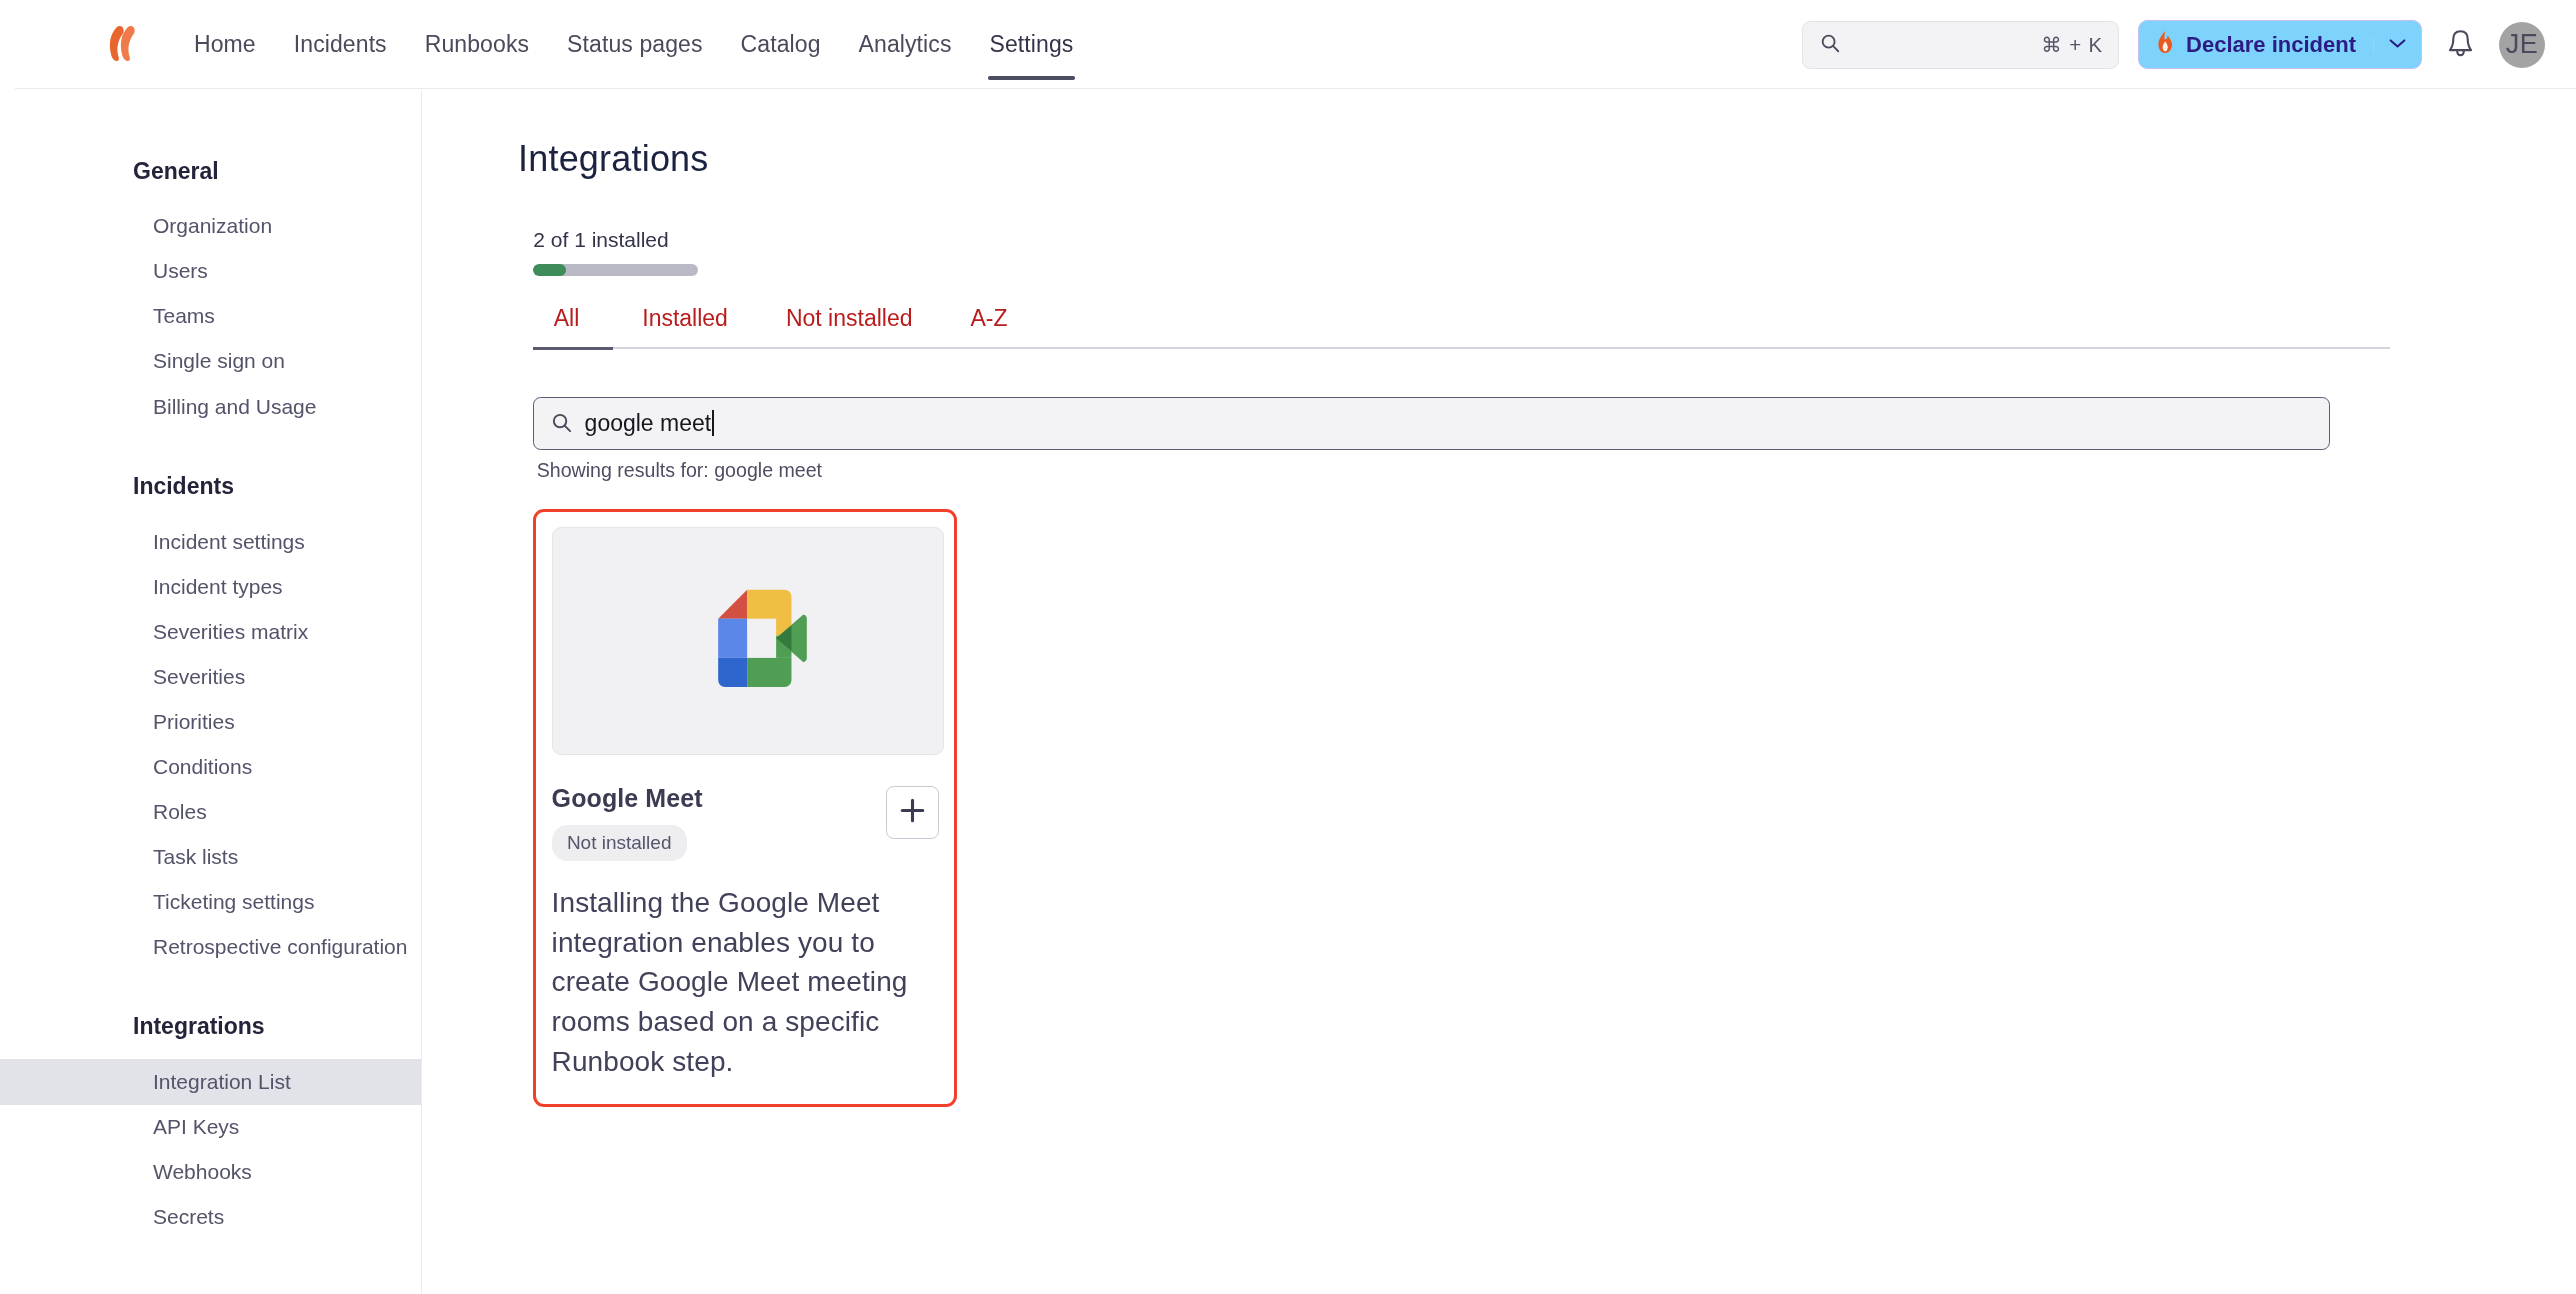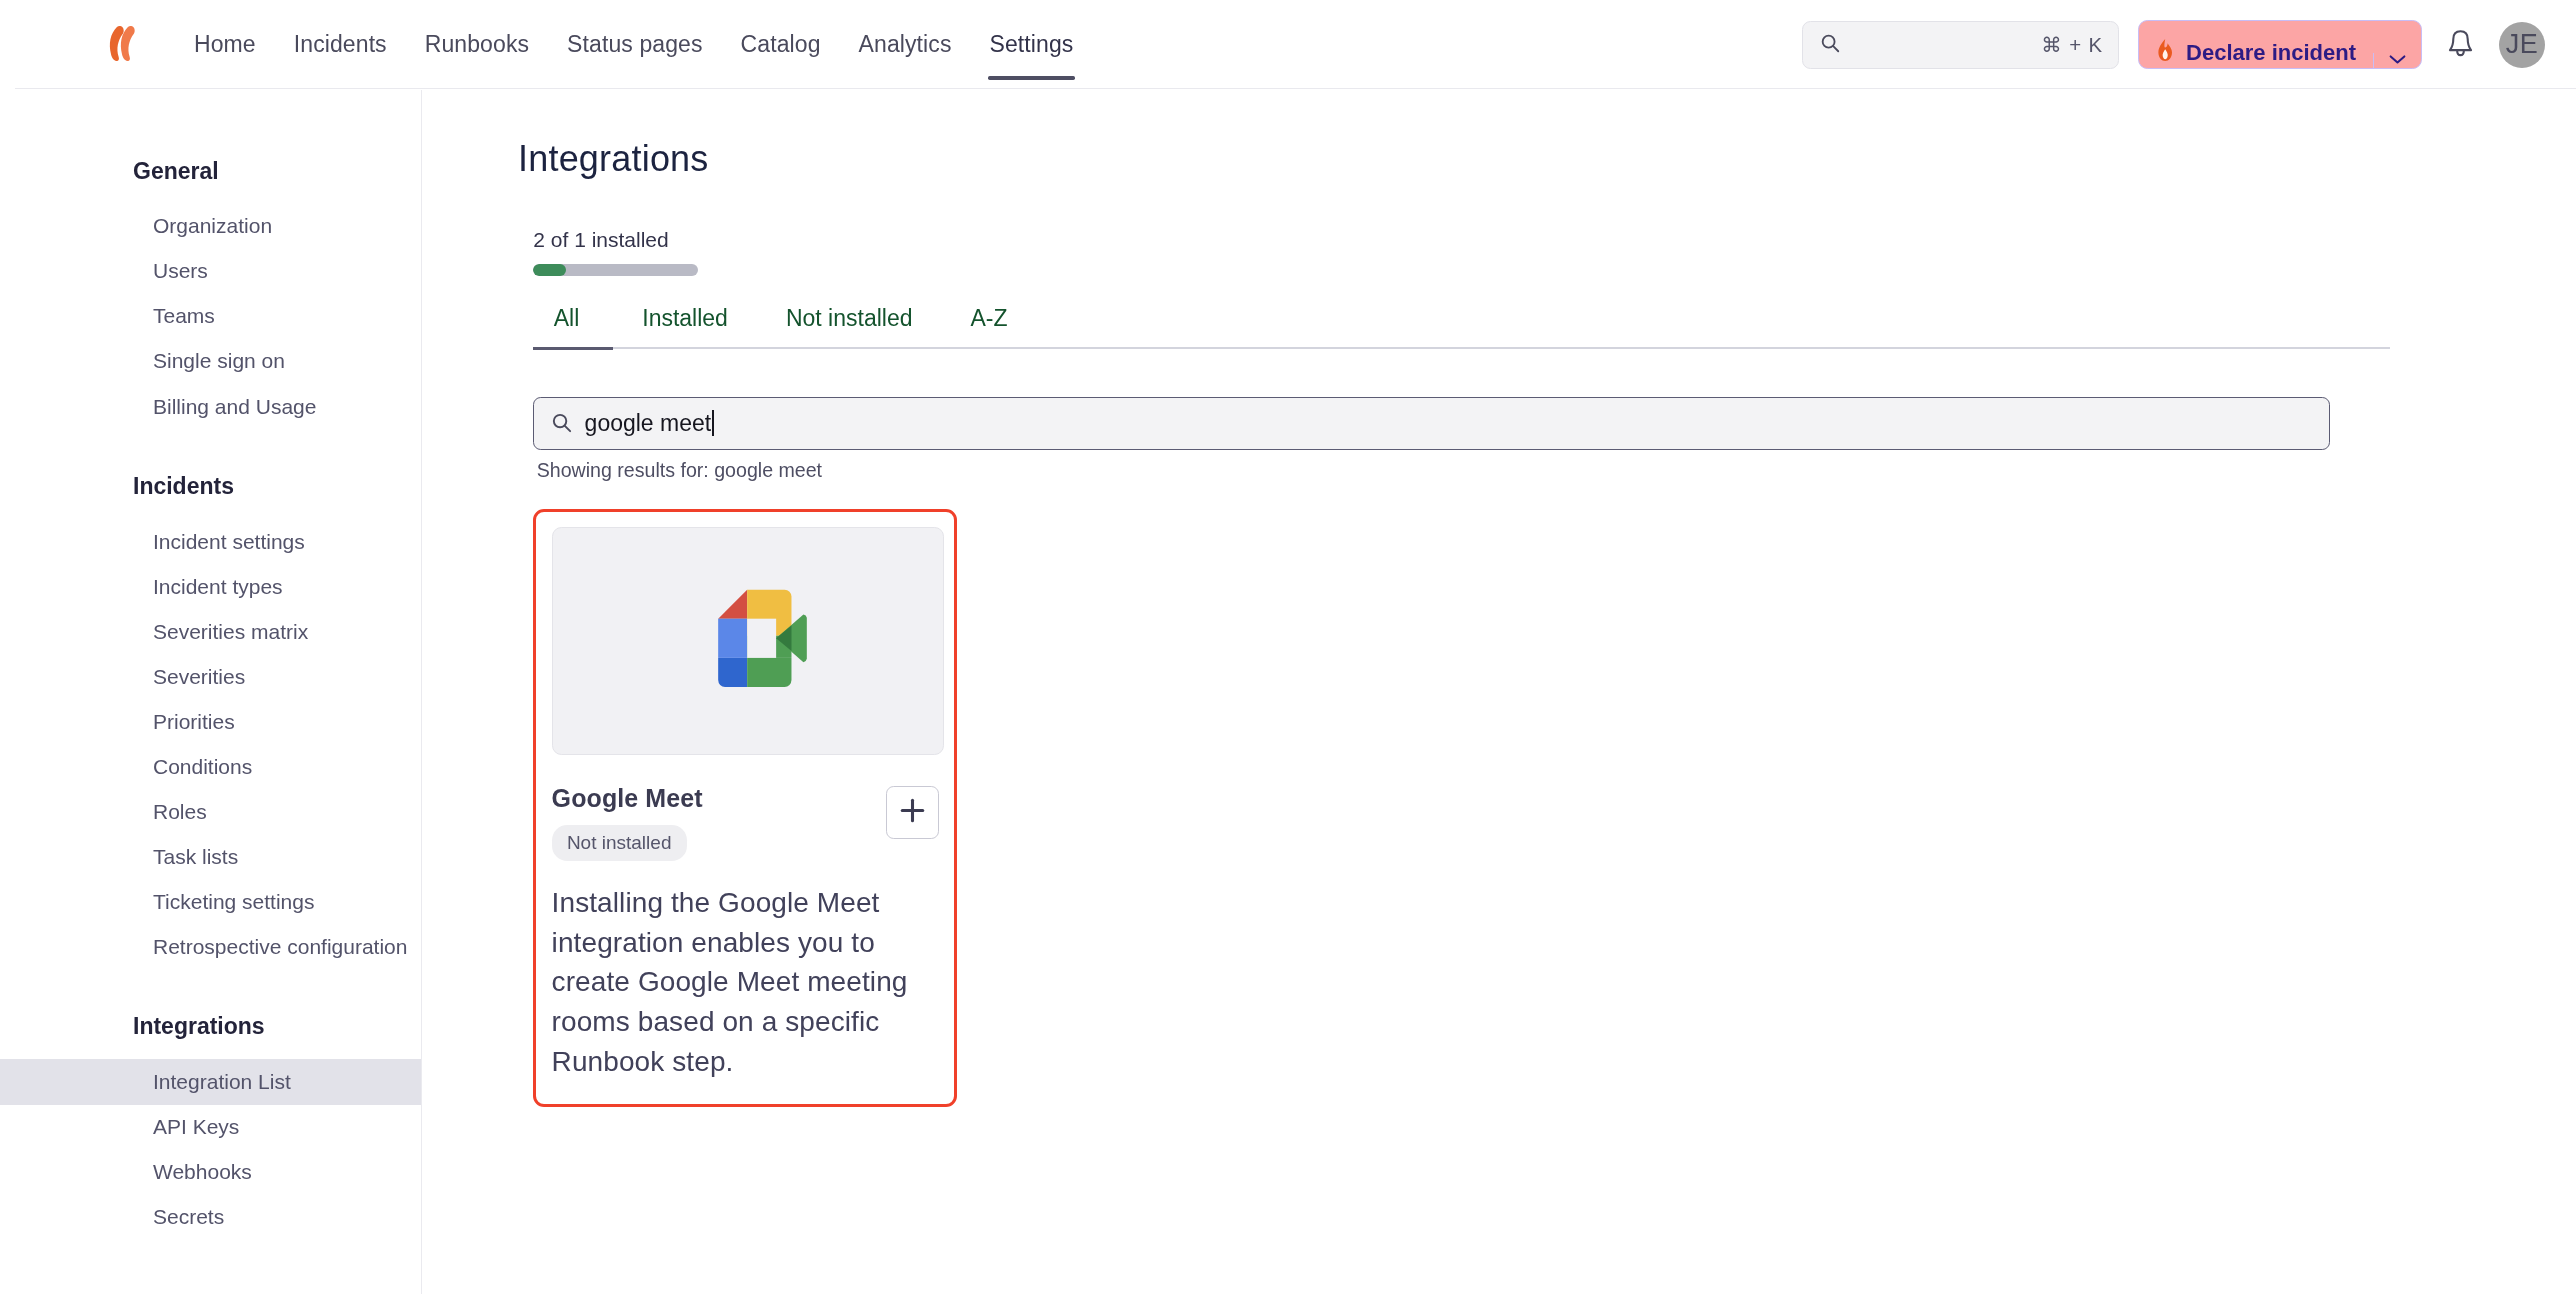--- a/index.html
+++ b/index.html
@@ -37,22 +37,22 @@
   }
   .search-box {
     width: 317px; height: 48px; background: #f3f3f5;
     border: 1.7px solid #e2e2e8; border-radius: 8.5px;
     display: flex; align-items: center; padding: 0 15.3px;
   }
   .search-box .kbd {
     margin-left: auto; font-size: 20.4px; color: #55556a; letter-spacing: 0.9px;
   }
   .declare-wrap {
-    display: flex; align-items: flex-end; height: 49px;
-    background: #fca5a5; border: 1.7px solid #c8bdf6; border-radius: 9.4px;
+    display: flex; align-items: center; height: 49px;
+    background: #7dd3fc; border: 1.7px solid #c8bdf6; border-radius: 9.4px;
     overflow: hidden;
   }
   .declare-btn {
     display: flex; align-items: center; gap: 11px;
     padding: 0 17px 0 15.3px; color: #2d1b84; font-size: 22px; font-weight: 700;
     white-space: nowrap;
   }
   .declare-caret {
     width: 48px; display: flex; align-items: center; justify-content: center;
     border-left: 1.7px solid #c8bdf6; color: #2d1b84;
@@ -92,21 +92,21 @@
     margin: 12px 0 0 15.3px; width: 165px; height: 12px;
     background: #b9bac5; border-radius: 6px; overflow: hidden;
   }
   .progress-fill { height: 100%; background: #3d8c5a; border-radius: 6px; }
 
   .tabs {
     margin: 24px 0 0 15.3px; display: flex; align-items: flex-end;
     border-bottom: 2.6px solid #d3d4dd; width: 1857px; padding-left: 0px;
   }
   .tab {
-    font-size: 23px; color: #14532d; padding: 5.1px 29px 15.3px 29px;
+    font-size: 23px; color: #b91c1c; padding: 5.1px 29px 15.3px 29px;
     position: relative; white-space: nowrap;
   }
   .tab:first-child { padding-left: 20.4px; padding-right: 34px; }
   .tab.active::after {
     content: ""; position: absolute; left: 0; right: 0; bottom: -2.6px;
     height: 3.4px; background: #5a5a70;
   }
 
   .search-row { margin: 48px 0 0 15.3px; }
   .big-search {

